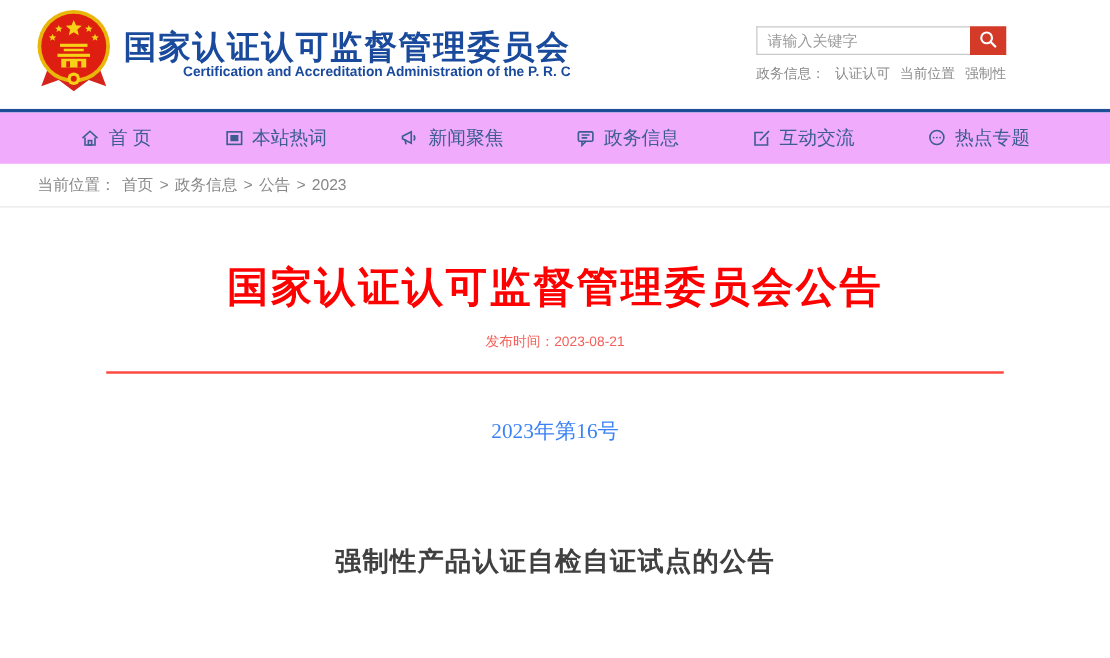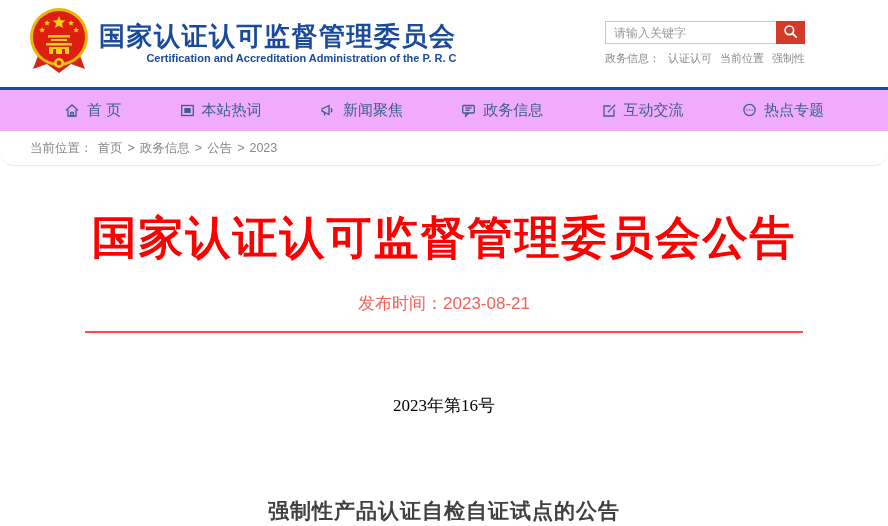--- a/index.html
+++ b/index.html
@@ -52,38 +52,38 @@
   }
   .nav-item {
     display: flex; align-items: center; gap: 7px;
     color: #3c5d92; font-size: 15px; cursor: pointer; white-space: nowrap;
   }
   .nav-item svg { display: block; }
 
   
   .breadcrumb {
     height: 35px; display: flex; align-items: center; padding: 0 30px;
-    font-size: 12.5px; color: #888; border-bottom: 1px solid #e8e8e8; border-radius: 14px;
+    font-size: 12.5px; color: #888; border-bottom: 1px solid #e8e8e8;
   }
   .breadcrumb span { margin-right: 5px; }
   .breadcrumb .crumb { cursor: pointer; }
 
   
   .main { text-align: center; }
   .article-title {
-    margin-top: 42px; color: #fe0000; font-size: 45px;
+    margin-top: 42px; color: #fe0000; font-size: 33px;
     font-weight: bold; letter-spacing: 2px;
   }
-  .publish { margin-top: 24px; color: #f5605a; font-size: 17px; }
+  .publish { margin-top: 13px; color: #f5605a; font-size: 11px; }
   .red-divider {
     margin: 16px auto 0; width: 718px; height: 2px;
     background: #fb4b43; border: none;
   }
   .doc-number {
-    margin-top: 61px; font-size: 17px; color: #000000;
+    margin-top: 34px; font-size: 17px; color: #3b82f6;
     font-family: "Liberation Serif", "DejaVu Serif", serif;
   }
   .subtitle {
     margin-top: 76px; font-size: 21px; font-weight: bold;
     color: #404040; line-height: 36px; letter-spacing: 1px;
   }
 </style>
 </head>
 <body>
 

